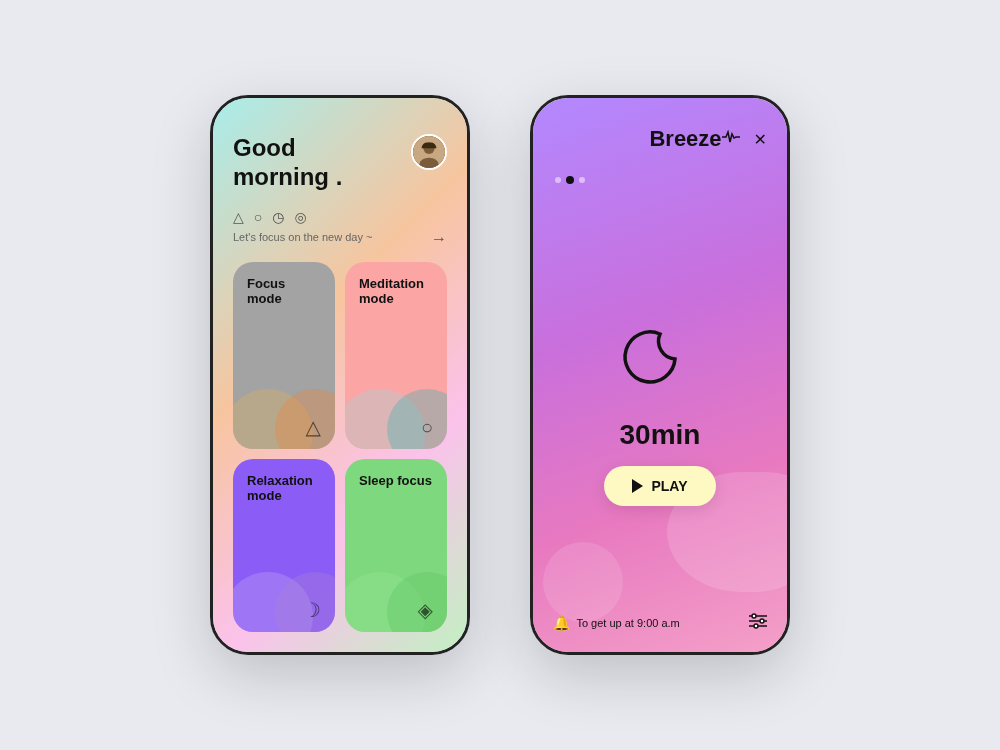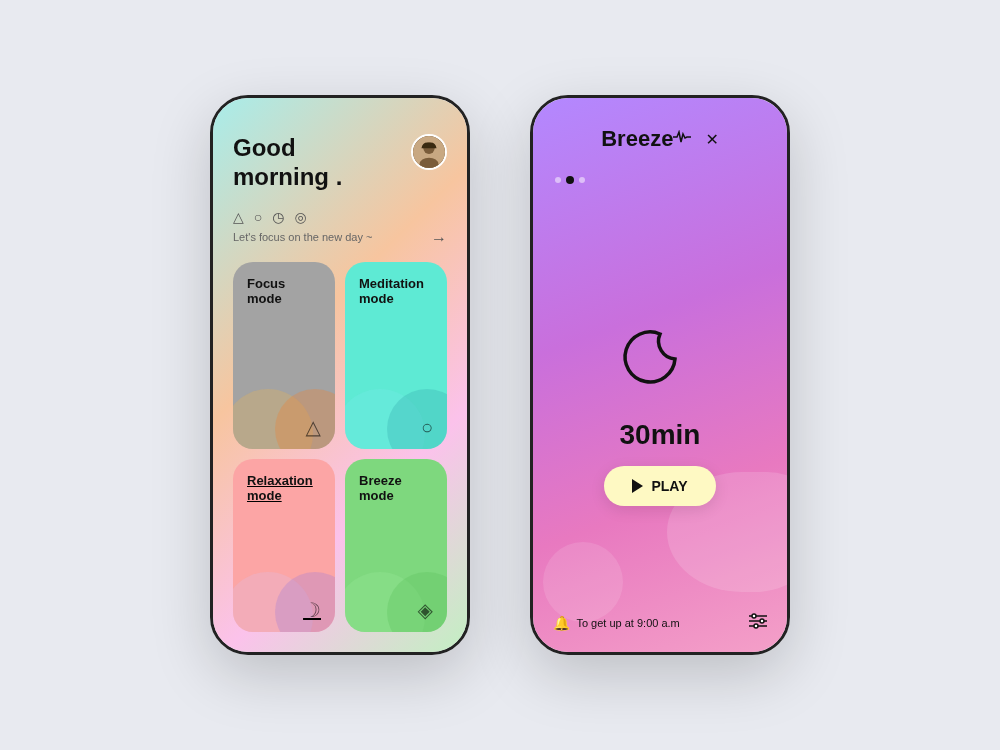--- a/index.html
+++ b/index.html
@@ -156,25 +156,25 @@
       width: 90px;
       height: 90px;
       border-radius: 50%;
       opacity: 0.25;
     }
 
     .focus-card { background: #a3a3a3; }
     .focus-card .card-decoration { background: #e8853a; }
     .focus-card .card-decoration2 { background: #f7b844; }
 
-    .meditation-card { background: #5eead4; gap: 48px; }
+    .meditation-card { background: #fca5a5; gap: 48px; }
     .meditation-card .card-decoration { background: #38b2b2; }
     .meditation-card .card-decoration2 { background: #7aeaea; }
 
-    .relaxation-card { background: #fca5a5; text-decoration: underline; }
+    .relaxation-card { background: #8b5cf6; }
     .relaxation-card .card-decoration { background: #a882d4; }
     .relaxation-card .card-decoration2 { background: #d9c4f5; }
 
     .sleep-card { background: #7ed87e; }
     .sleep-card .card-decoration { background: #5ec25e; }
     .sleep-card .card-decoration2 { background: #9eed9e; }
 
     
     .phone2-bg {
       position: absolute;
@@ -186,21 +186,21 @@
       position: relative;
       z-index: 2;
       padding: 28px 20px 20px;
       height: 100%;
       display: flex;
       flex-direction: column;
     }
 
     .phone2-header {
       display: flex;
-      justify-content: center;
+      justify-content: flex-end;
       align-items: center;
       margin-bottom: 24px;
     }
 
     .breeze-title {
       font-size: 22px;
       font-weight: 800;
       color: #111;
     }
 
@@ -383,21 +383,21 @@
       <div class="mode-card relaxation-card">
         <div class="card-decoration2"></div>
         <div class="card-decoration"></div>
         <span class="mode-card-label">Relaxation mode</span>
         <span class="mode-card-icon">☽</span>
       </div>
 
       <div class="mode-card sleep-card">
         <div class="card-decoration2"></div>
         <div class="card-decoration"></div>
-        <span class="mode-card-label">Breeze mode</span>
+        <span class="mode-card-label">Sleep focus</span>
         <span class="mode-card-icon">◈</span>
       </div>
 
     </div>
   </div>
 </div>
 
 <div class="phone">
   <div class="phone2-bg"></div>
   <div class="bg-blob1"></div>

